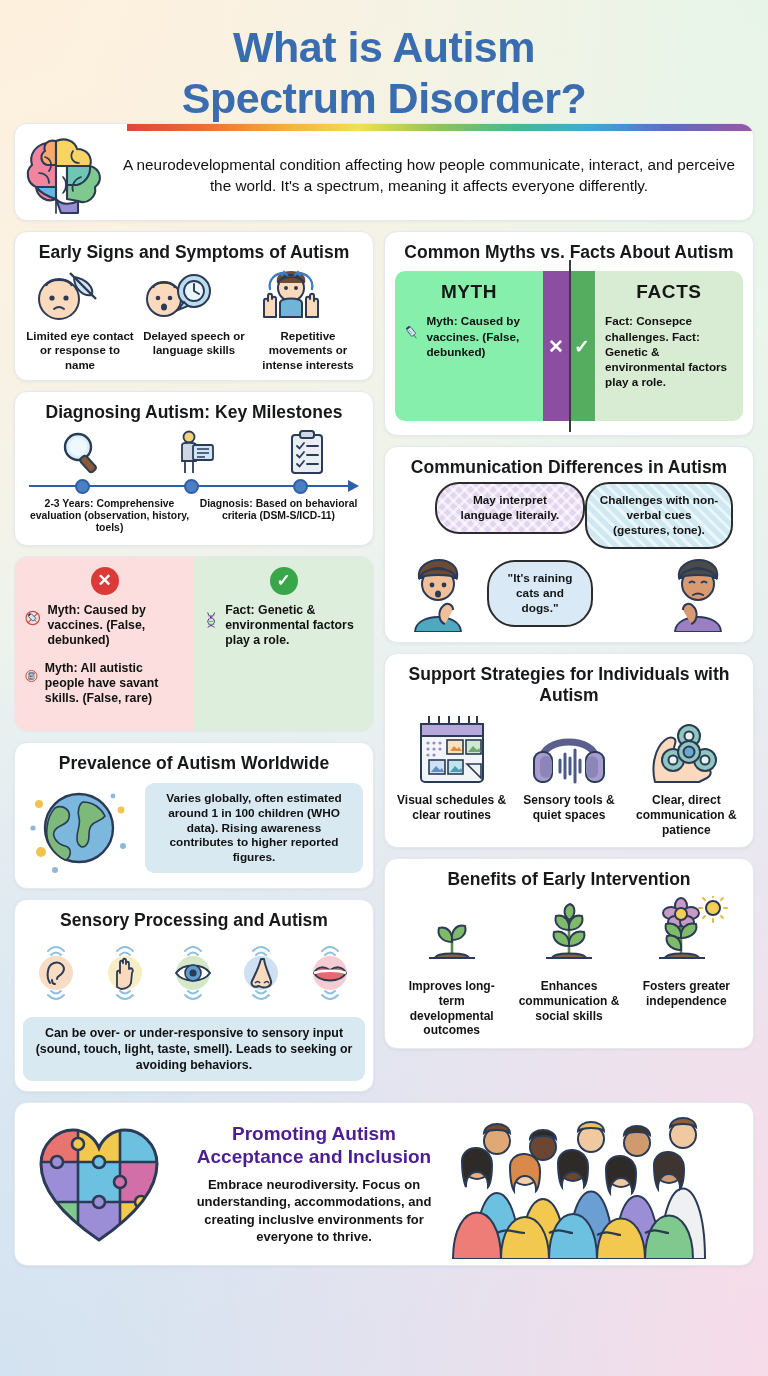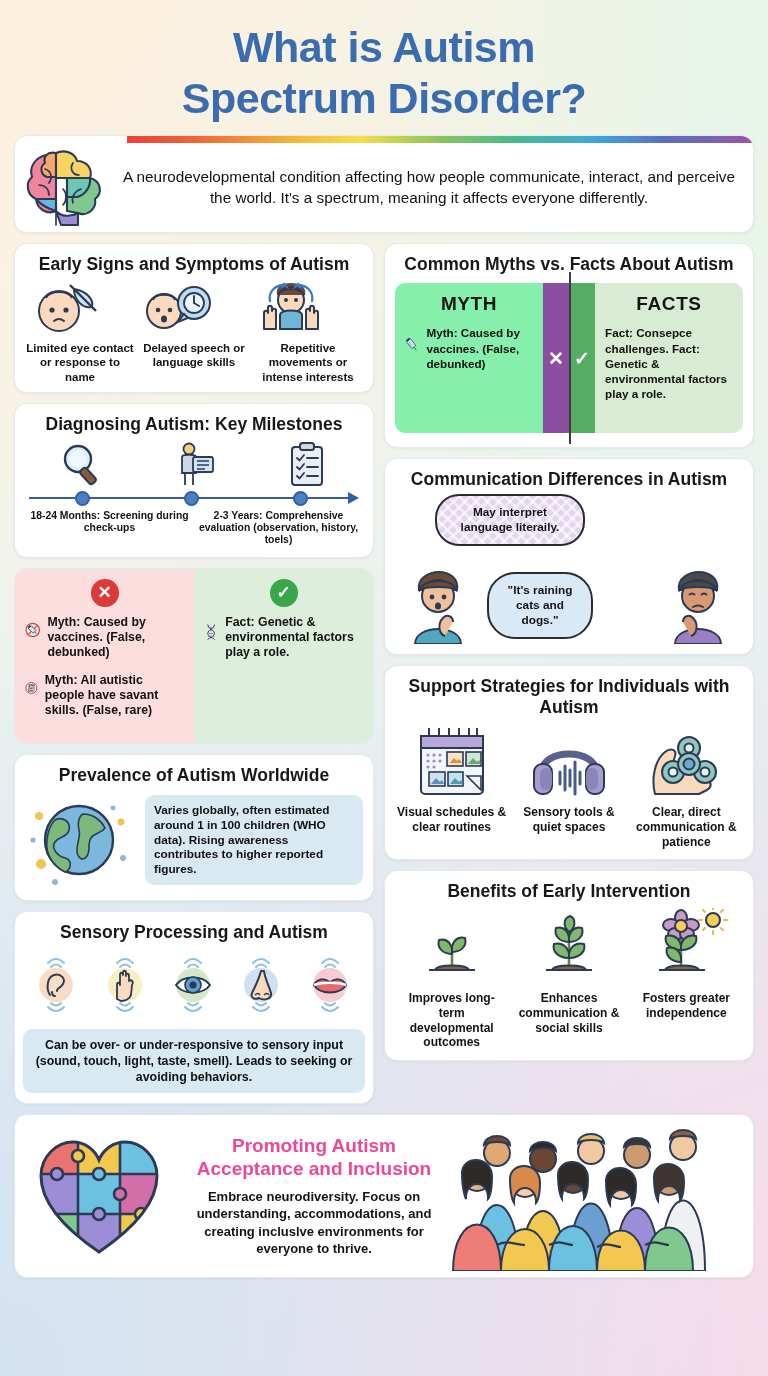--- a/index.html
+++ b/index.html
@@ -39,21 +39,21 @@
   }
   .card-title {
     text-align: center;
     font-size: 17.5px;
     font-weight: bold;
     color: #17181a;
     line-height: 1.2;
   }
 
   
-  .intro { margin-top: 12px; height: 98px; display: flex; align-items: center; }
+  .intro { height: 98px; display: flex; align-items: center; }
   .rainbow {
     position: absolute; left: 112px; right: 0; top: 0; height: 7px;
     background: linear-gradient(90deg,#e8413a 0%,#ef6a36 12%,#f2b538 26%,#f4e04a 37%,
       #8cc35c 50%,#48b98e 62%,#3fa9d8 74%,#5a6fc0 86%,#9c55a8 100%);
   }
   .intro-brain { width: 104px; flex: 0 0 104px; display:flex; justify-content:center; }
   .intro-text {
     flex: 1; text-align: center; font-size: 15.3px; line-height: 1.42;
     color: #111; padding: 6px 14px 0 0;
   }
@@ -93,21 +93,21 @@
     color:#fff;font-size:17px;font-weight:bold; }
   .badge-x { background:#dc3a38; }
   .badge-v { background:#39a64a; }
   .mf-item { display:flex; gap:7px; align-items:flex-start; margin-bottom:12px; }
   .mf-item-text { font-size:12.3px; font-weight:bold; line-height:1.24; color:#111; }
 
   
   .prev { padding: 10px 10px 12px; }
   .prev-row { display:flex; align-items:center; gap:8px; margin-top:6px; }
   .prev-box { flex:1; background:#d9e9f2; border-radius:9px; padding:8px 9px;
-    font-size:11.8px; font-weight:bold; line-height:1.26; text-align:left; color:#111; }
+    font-size:11.8px; font-weight:bold; line-height:1.26; text-align:center; color:#111; }
 
   
   .sens { padding: 10px 8px 10px; }
   .sens-row { display:flex; justify-content:space-around; align-items:center; margin-top:6px; }
   .sens-item { width:62px; text-align:center; }
   .sens-note { background:#d9e9f2; border-radius:9px; margin-top:8px; padding:8px 8px;
     font-size:12.4px; font-weight:bold; line-height:1.3; text-align:center; color:#111; }
 
   
   .mvf { padding: 10px 10px 14px; }
@@ -142,21 +142,21 @@
   
   .triple { padding:10px 8px 10px; }
   .triple-row { display:flex; margin-top:6px; }
   .triple-item { flex:1; text-align:center; padding:0 3px; }
   .triple-label { font-size:12px; font-weight:bold; line-height:1.22; margin-top:5px; color:#131313; }
 
   
   .banner { margin-top:10px; height:164px; display:flex; align-items:center; padding:0 4px; }
   .banner-heart { width:160px; flex:0 0 160px; display:flex; justify-content:center; }
   .banner-mid { flex:1; text-align:center; padding:0 6px; }
-  .banner-title { font-size:19px; font-weight:bold; line-height:1.2; color:#ec4899; }
+  .banner-title { font-size:19px; font-weight:bold; line-height:1.2; color:#4c1d95; }
   .banner-text { font-size:13px; font-weight:bold; line-height:1.33; margin-top:7px; color:#141414; }
   .banner-people { width:300px; flex:0 0 300px; display:flex; justify-content:center; align-items:flex-end; }
   svg { display:block; }
 </style>
 </head>
 <body>
 
 <div class="page">
 
   <div class="title">
@@ -289,22 +289,22 @@
           </div>
         </div>
         <div class="timeline">
           <div class="tl-line"></div>
           <div class="tl-arrow"></div>
           <div class="tl-dot" style="left:14%"></div>
           <div class="tl-dot" style="left:47%"></div>
           <div class="tl-dot" style="left:80%"></div>
         </div>
         <div class="miles-labels">
-          <div class="mile">18-24 Months: Screening during check-ups</div>
           <div class="mile">2-3 Years: Comprehensive evaluation (observation, history, toels)</div>
+          <div class="mile">Diagnosis: Based on behavioral criteria (DSM-S/ICD-11)</div>
         </div>
       </div>
 
       <div class="mf">
         <div class="mf-side mf-myth">
           <div class="mf-badge">
             <div class="badge-circle badge-x">✕</div>
           </div>
           <div class="mf-item">
             <svg width="30" height="30" viewBox="0 0 30 30">
@@ -491,20 +491,21 @@
             </div>
           </div>
         </div>
       </div>
 
       <div class="card comm">
         <div class="card-title">Communication Differences in Autism</div>
         <div class="comm-stage">
 
           <div class="bubble b1">May interpret language literaily.</div>
+          <div class="bubble b2">Challenges with non-verbal cues (gestures, tone).</div>
           <div class="bubble b3">"It's raining cats and dogs."</div>
 
           <svg class="comm-person" style="left:4px;" width="78" height="78" viewBox="0 0 78 78">
             <path d="M20 24 C18 12 30 6 40 6 C50 6 60 12 58 24 Z" fill="#6b4a36" stroke="#2b3a55" stroke-width="2"></path>
             <circle cx="39" cy="30" r="16" fill="#f0c09a" stroke="#2b3a55" stroke-width="2"></circle>
             <path d="M21 24 C23 12 55 12 57 24 C52 20 26 20 21 24 Z" fill="#6b4a36" stroke="#2b3a55" stroke-width="2"></path>
             <circle cx="33" cy="31" r="2.4" fill="#2b3a55"></circle>
               <circle cx="45" cy="31" r="2.4" fill="#2b3a55"></circle>
             <ellipse cx="39" cy="40" rx="3" ry="3.6" fill="#2b3a55"></ellipse>
             <path d="M16 78 C16 58 62 58 62 78 Z" fill="#4fa8bd" stroke="#2b3a55" stroke-width="2"></path>

